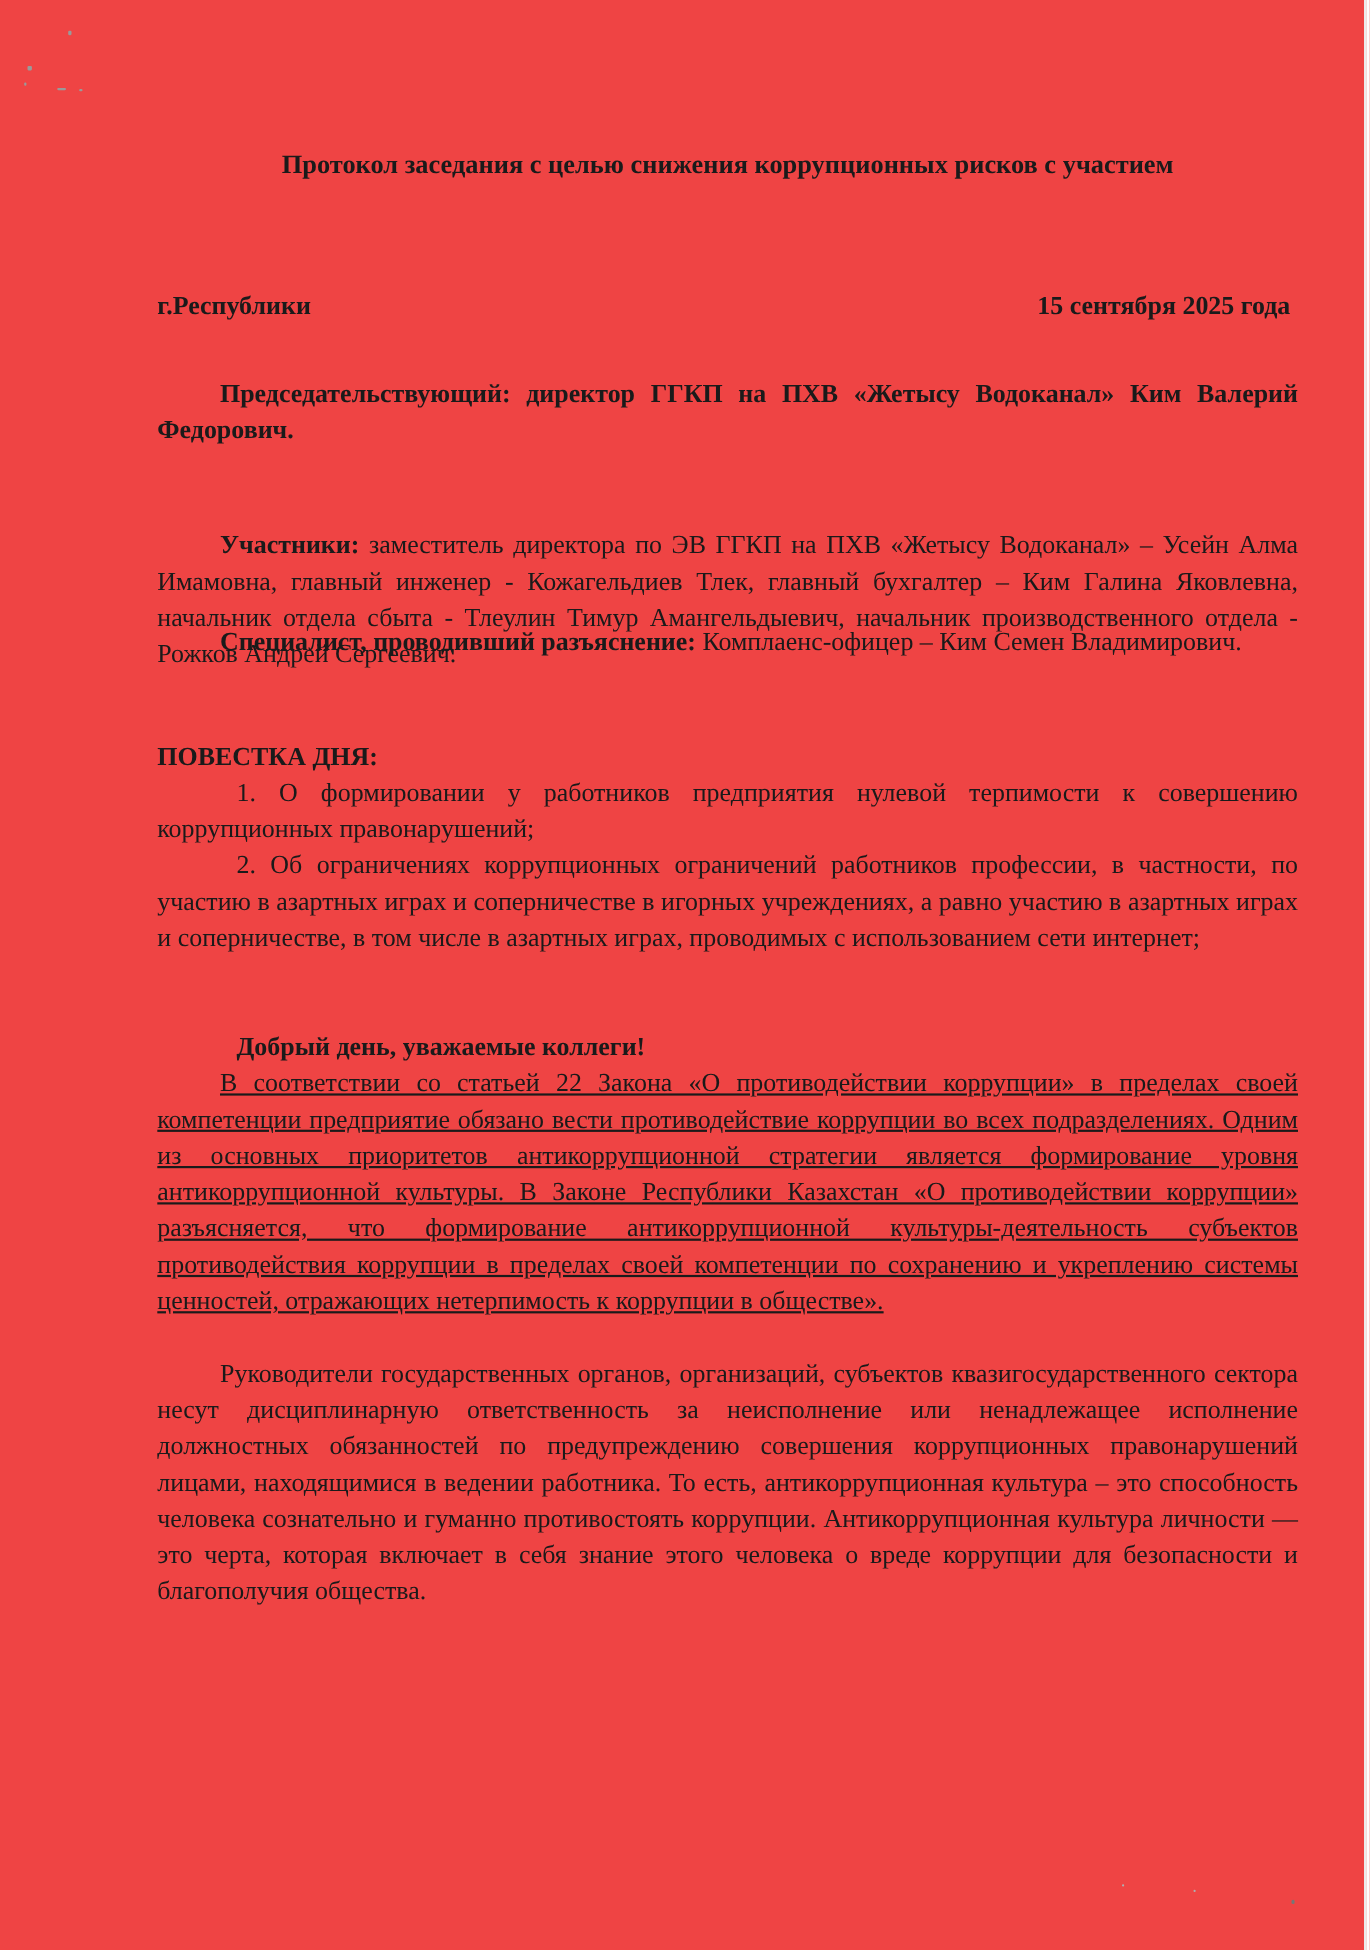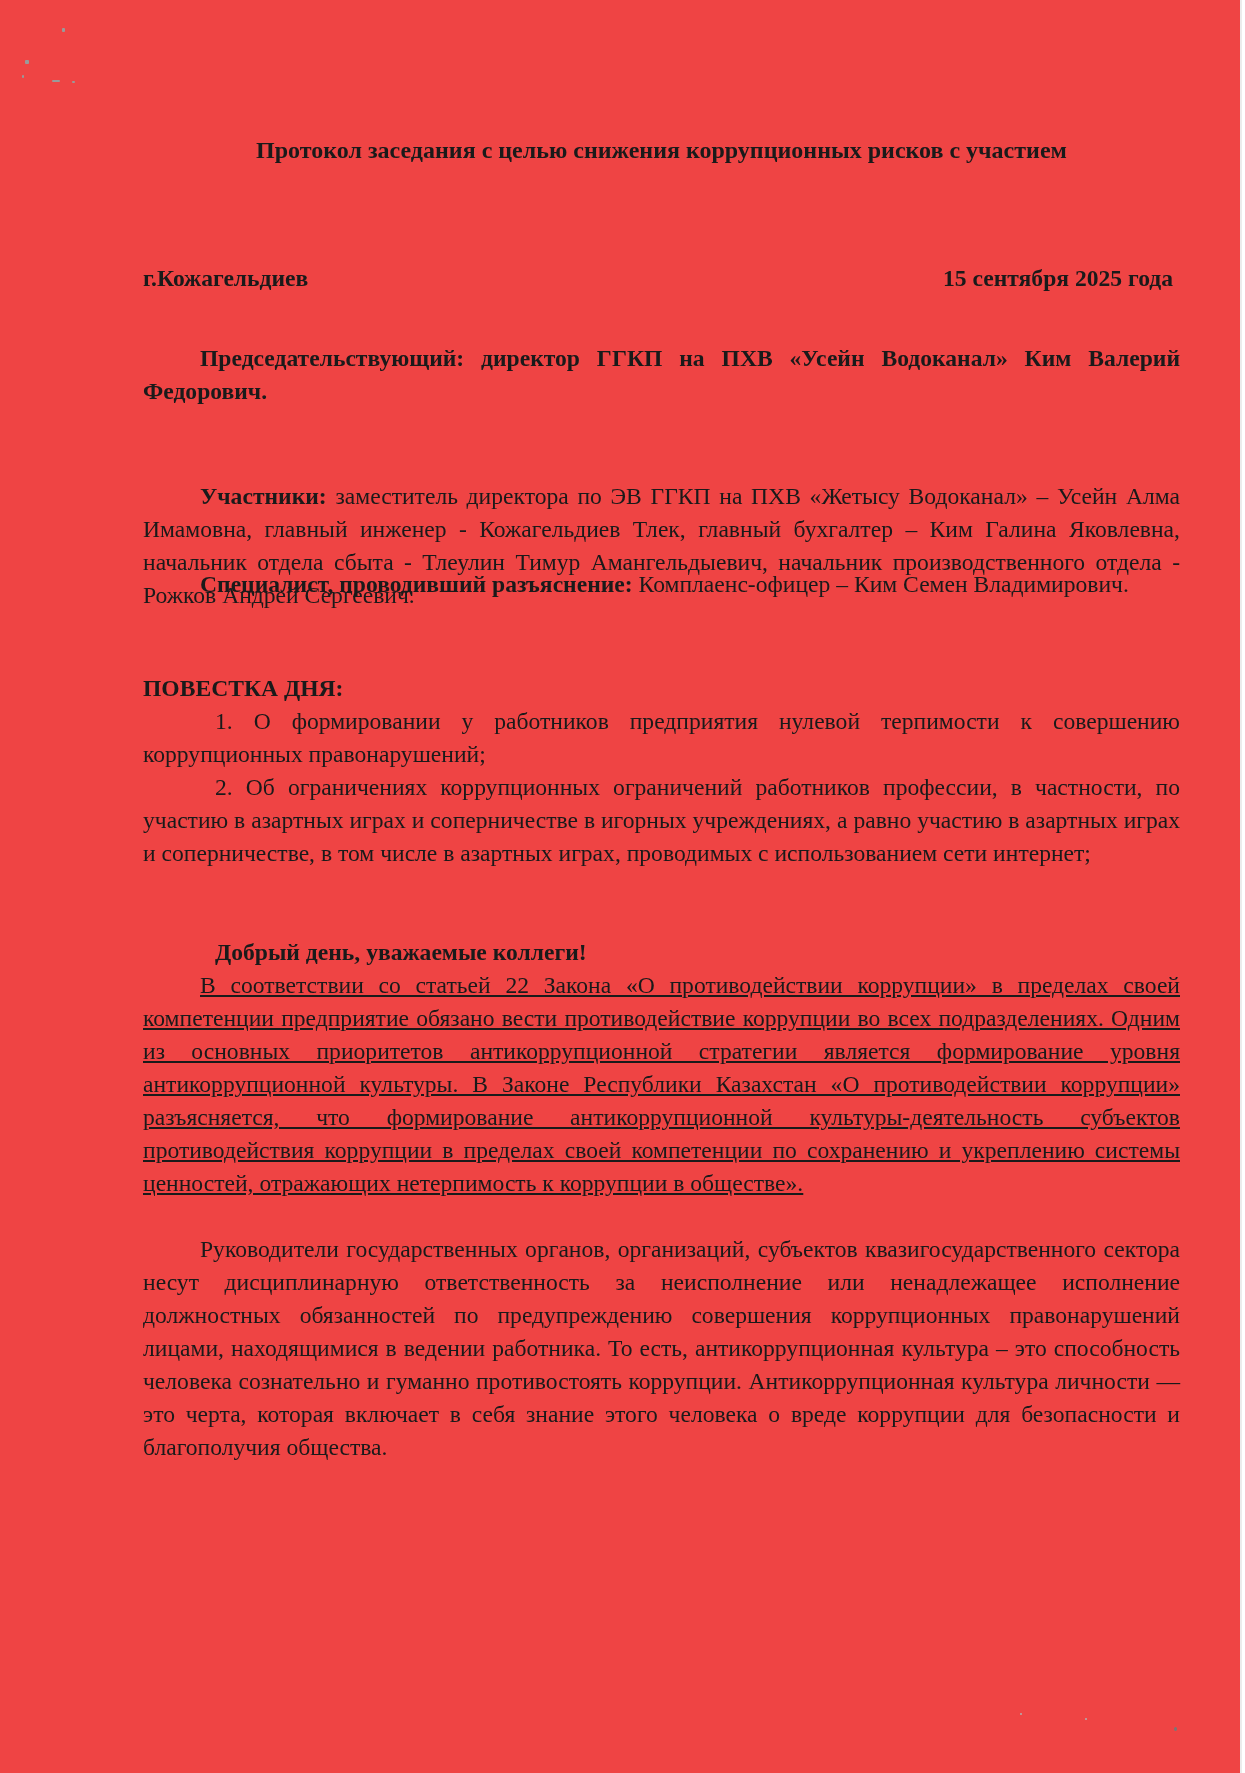--- a/index.html
+++ b/index.html
@@ -103,25 +103,25 @@
     <span style="left:72px;top:81px;width:3px;height:2px;"></span>
   </div>
 
   <div class="content">
 
     <div class="title">
       <div>Протокол заседания с целью снижения коррупционных рисков с участием</div>
     </div>
 
     <div class="meta-row">
-      <span>г.Кожагельдиев</span>
+      <span>г.Республики</span>
       <span>15 сентября 2025 года</span>
     </div>
 
-    <p class="block indent bold chair">Председательствующий: директор ГГКП на ПХВ «Усейн Водоканал» Ким Валерий Федорович.</p>
+    <p class="block indent bold chair">Председательствующий: директор ГГКП на ПХВ «Жетысу Водоканал» Ким Валерий Федорович.</p>
 
     <p class="block indent participants"><span class="bold">Участники:</span><span> заместитель директора по ЭВ ГГКП на ПХВ «Жетысу Водоканал» – Усейн Алма Имамовна, главный инженер - Кожагельдиев Тлек, главный бухгалтер – Ким Галина Яковлевна, начальник отдела сбыта - Тлеулин Тимур Амангельдыевич, начальник производственного отдела - Рожков Андрей Сергеевич.</span></p>
 
     <p class="block indent specialist"><span class="bold">Специалист, проводивший разъяснение:</span><span> Комплаенс-офицер – Ким Семен Владимирович.</span></p>
 
     <div class="agenda-head">ПОВЕСТКА ДНЯ:</div>
 
     <div class="block agenda">
       <p class="indent-agenda">1. О формировании у работников предприятия нулевой терпимости к совершению коррупционных правонарушений;</p>
       <p class="indent-agenda">2. Об ограничениях коррупционных ограничений работников профессии, в частности, по участию в азартных играх и соперничестве в игорных учреждениях, а равно участию в азартных играх и соперничестве, в том числе в азартных играх, проводимых с использованием сети интернет;</p>

